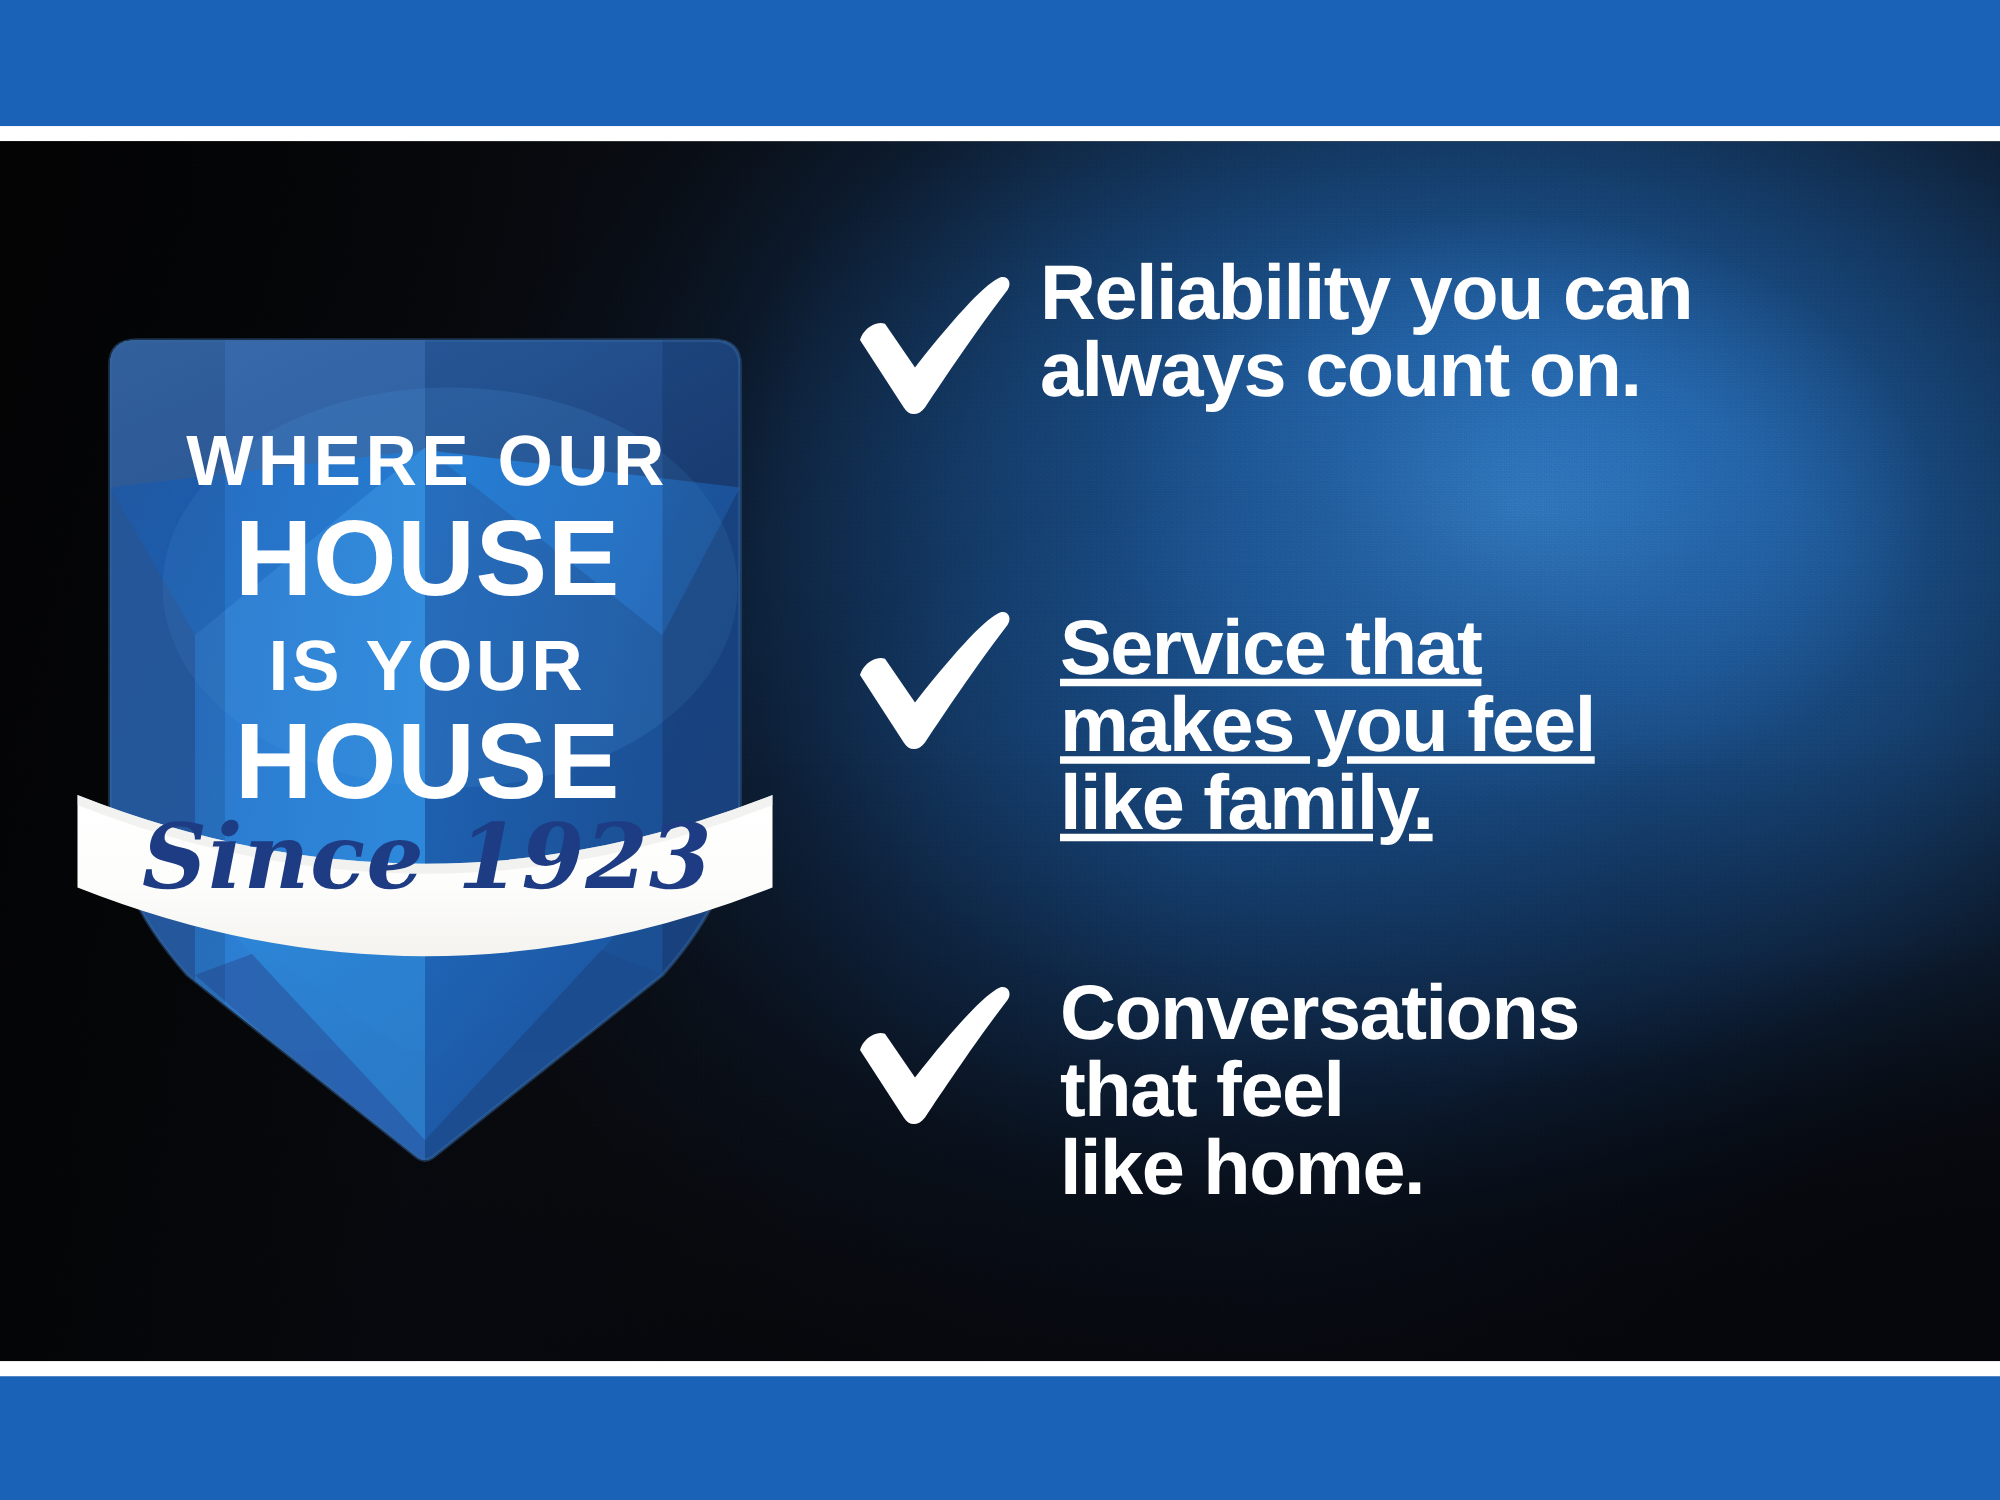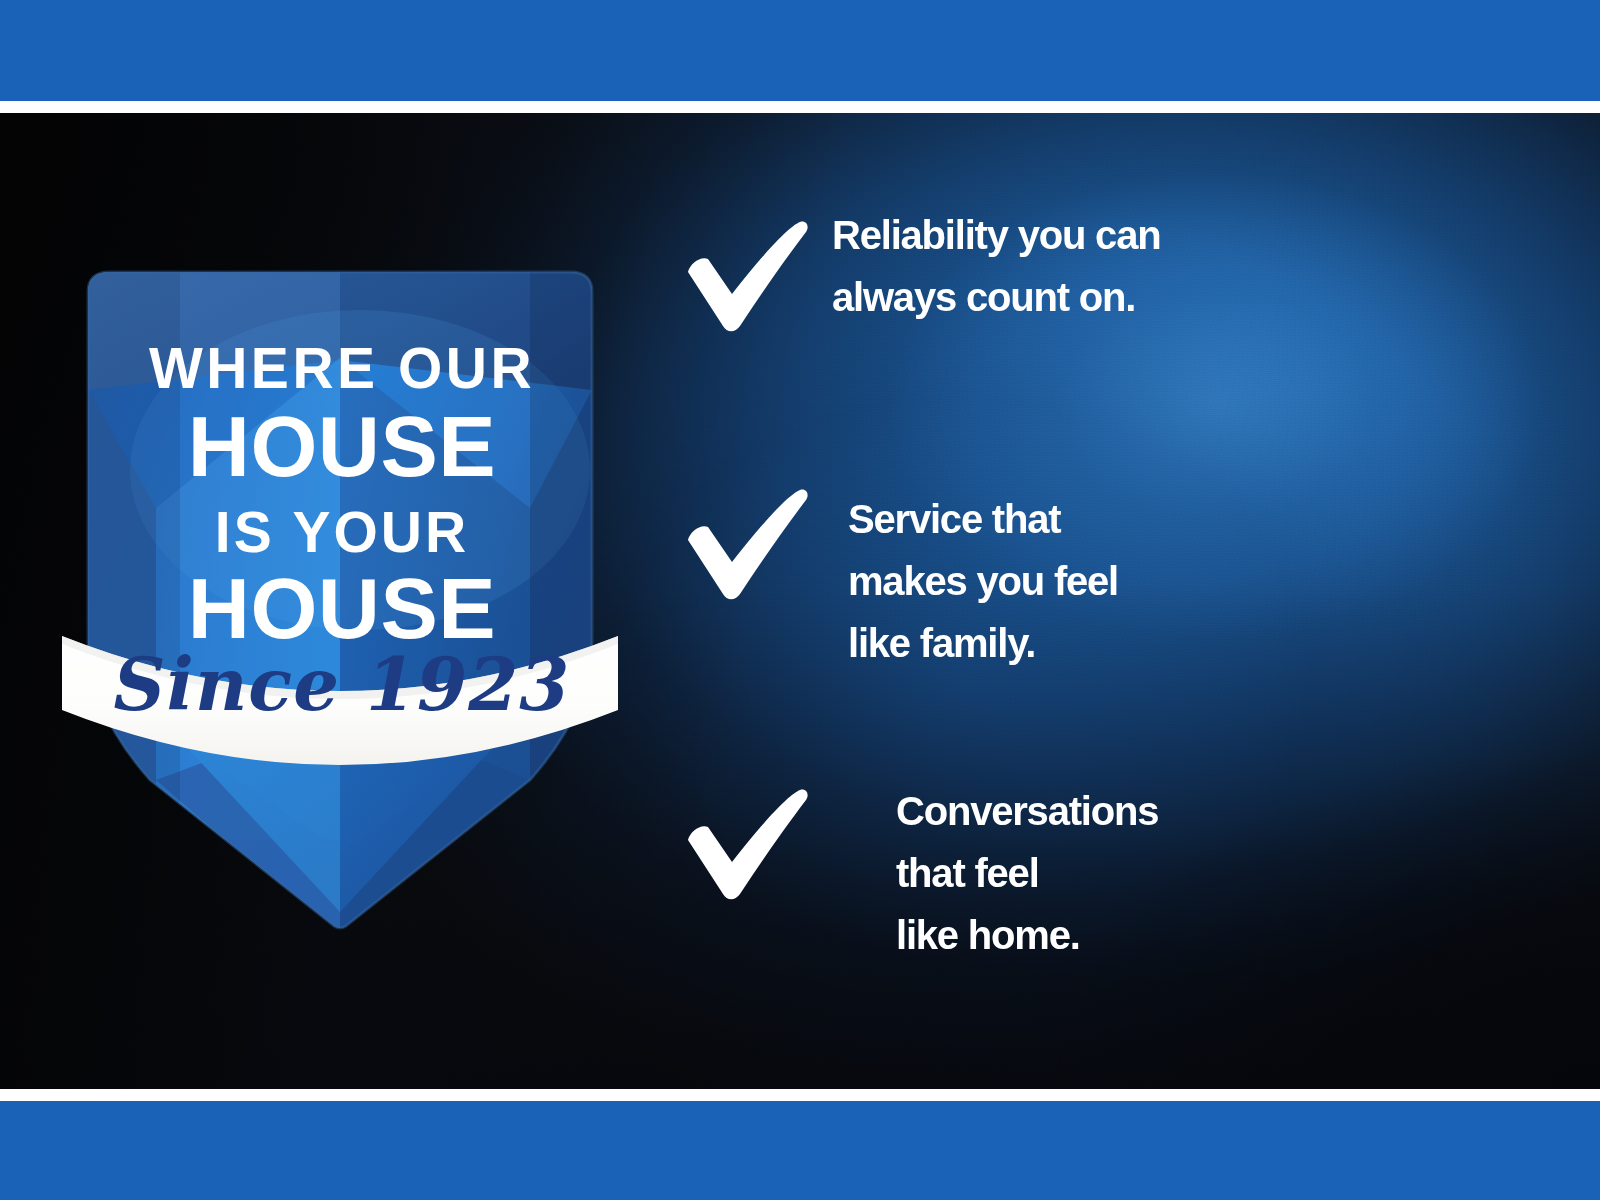--- a/index.html
+++ b/index.html
@@ -113,28 +113,28 @@
   }
   .check svg{display:block;width:132px;height:120px;}
 
   .btext{
     position:absolute;
     left:160px;top:-4px;
     width:700px;
     color:#ffffff;
     font-family:"Liberation Sans","DejaVu Sans",sans-serif;
     font-weight:700;
-    font-size:40px;
+    font-size:62px;
     line-height:62px;
     letter-spacing:-1.2px;
     white-space:pre-line;
     text-rendering:optimizeLegibility;
   }
-  .b2 .btext{left:176px;top:12px;}
-  .b3 .btext{left:176px;top:4px;margin-left:48px;}
+  .b2 .btext{left:176px;top:12px;text-decoration:underline;}
+  .b3 .btext{left:176px;top:4px;}
 </style>
 </head>
 <body>
 
 <div id="poster">
 
   <div class="brand-bar top"></div>
   <div class="white-gap top"></div>
 
   <div id="stage">

